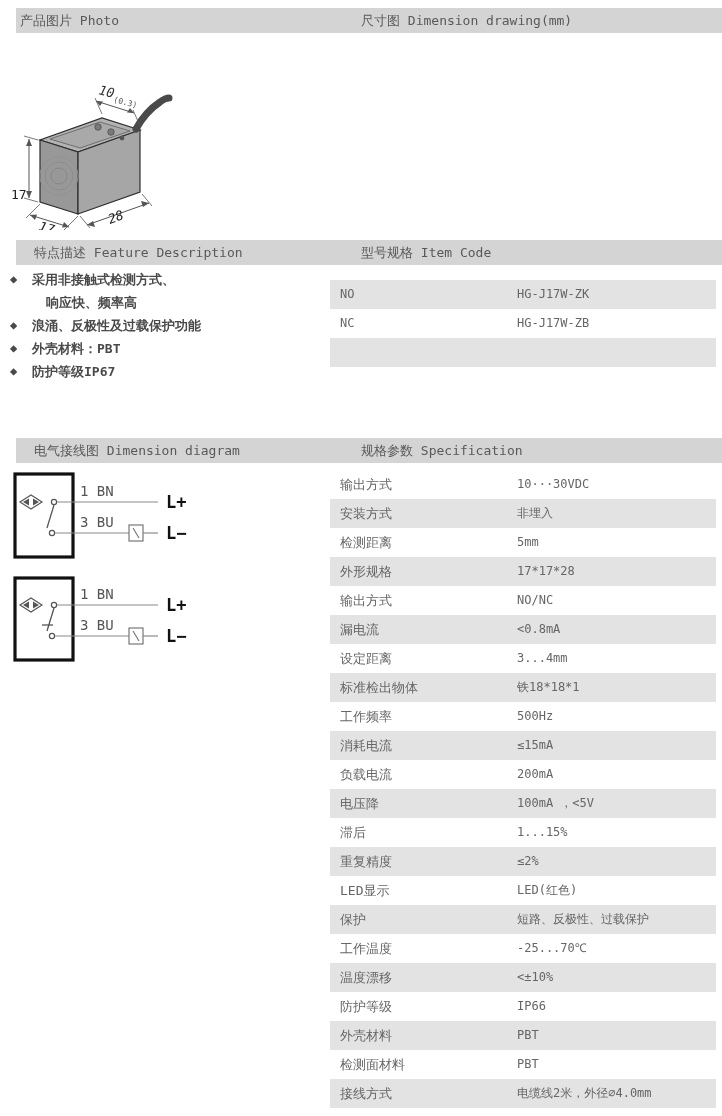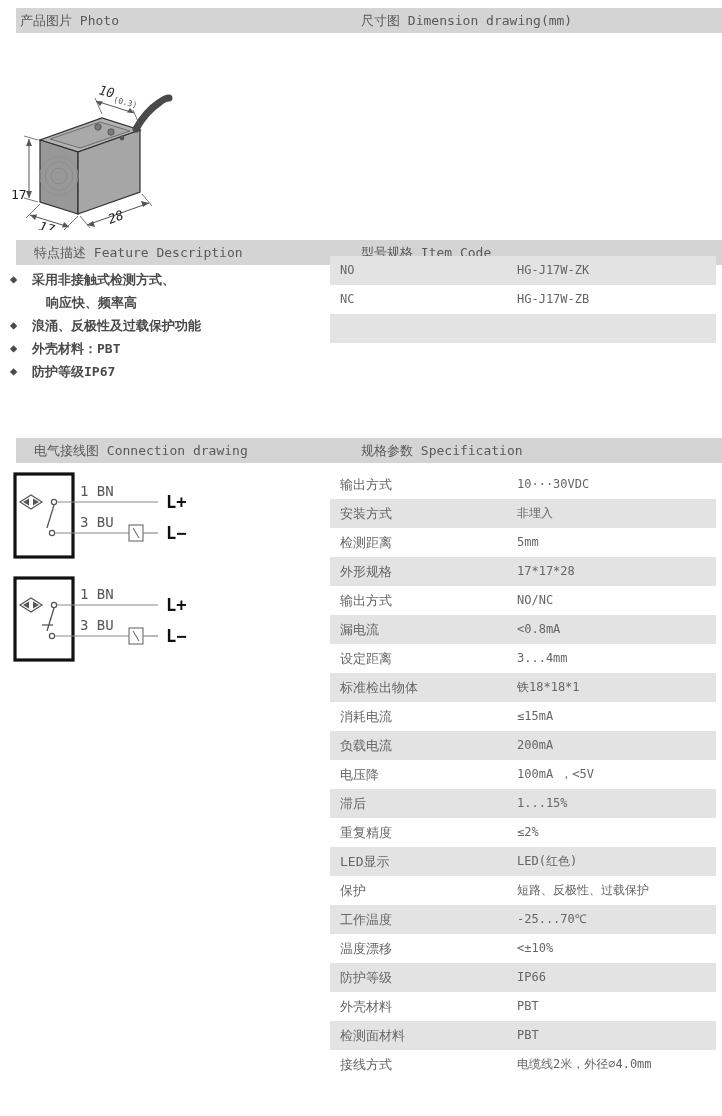--- a/index.html
+++ b/index.html
@@ -10,21 +10,21 @@
   .hbar .tl,.hbar .tr{position:absolute;top:0;line-height:25px;font-size:13px;color:var(--hdrtext,#595959);white-space:nowrap;}
   .hbar .tr{left:345px;}
   #bar1 .tl{left:4px;} #bar2 .tl{left:18px;} #bar3 .tl{left:18px;}
   
   .features{position:absolute;left:8px;top:268px;width:315px;}
   .feat{position:relative;padding-left:24px;line-height:23px;font-size:13px;font-weight:bold;
         color:var(--feattext,#4a4a4a);white-space:nowrap;}
   .feat .bullet{position:absolute;left:2px;top:0;font-size:12px;color:var(--feattext,#4a4a4a);}
   .feat.cont{padding-left:38px;}
   
-  .itable{position:absolute;left:330px;top:256px;width:386px;text-align:center;}
+  .itable{position:absolute;left:330px;top:280px;width:386px;text-align:center;}
   .itable .row{position:relative;height:29px;line-height:29px;font-size:12px;color:var(--celltext,#666);}
   .itable .row.g{background:var(--rowgray,#e3e3e3);}
   .itable .lab{position:absolute;left:10px;top:0;}
   .itable .val{position:absolute;left:187px;top:0;}
   
   .stable{position:absolute;left:330px;top:470px;width:386px;}
   .stable .row{position:relative;height:29px;line-height:29px;font-size:12px;color:var(--celltext,#666);white-space:nowrap;}
   .stable .row:nth-child(even){background:var(--rowgray,#e3e3e3);}
   .stable .lab{position:absolute;left:10px;top:0;font-size:13px;}
   .stable .val{position:absolute;left:187px;top:0;}
@@ -113,21 +113,21 @@
       <span class="lab">NC</span>
       <span class="val">HG-J17W-ZB</span>
     </div>
     <div class="row g">
       <span class="lab"></span>
       <span class="val"></span>
     </div>
   </div>
 
   <div class="hbar" id="bar3" style="top:438px;">
-    <span class="tl">电气接线图 Connection drawing</span>
+    <span class="tl">电气接线图 Dimension diagram</span>
     <span class="tr">规格参数 Specification</span>
   </div>
 
   <svg class="conn-svg" width="320" height="198" viewBox="0 0 320 198">
 
     <g>
       <rect x="7" y="6" width="58" height="83" fill="#fff" stroke="#111" stroke-width="3.2"></rect>
       <polygon points="12,34 23,27 34,34 23,41" fill="none" stroke="#555" stroke-width="1.2"></polygon>
       <polygon points="15,34 21,30.5 21,37.5" fill="#555"></polygon>
       <polygon points="31,34 25,30.5 25,37.5" fill="#555"></polygon>
@@ -193,20 +193,24 @@
       </div>
     <div class="row">
         <span class="lab">设定距离</span>
         <span class="val">3...4mm</span>
       </div>
     <div class="row">
         <span class="lab">标准检出物体</span>
         <span class="val">铁18*18*1</span>
       </div>
     <div class="row">
+        <span class="lab">工作频率</span>
+        <span class="val">500Hz</span>
+      </div>
+    <div class="row">
         <span class="lab">消耗电流</span>
         <span class="val">≤15mA</span>
       </div>
     <div class="row">
         <span class="lab">负载电流</span>
         <span class="val">200mA</span>
       </div>
     <div class="row">
         <span class="lab">电压降</span>
         <span class="val">100mA ，&lt;5V</span>

